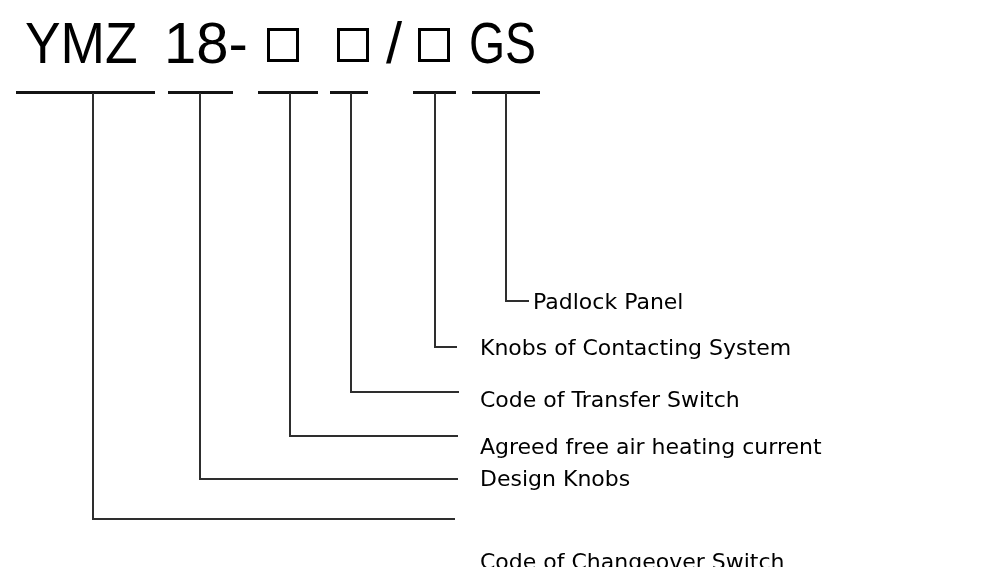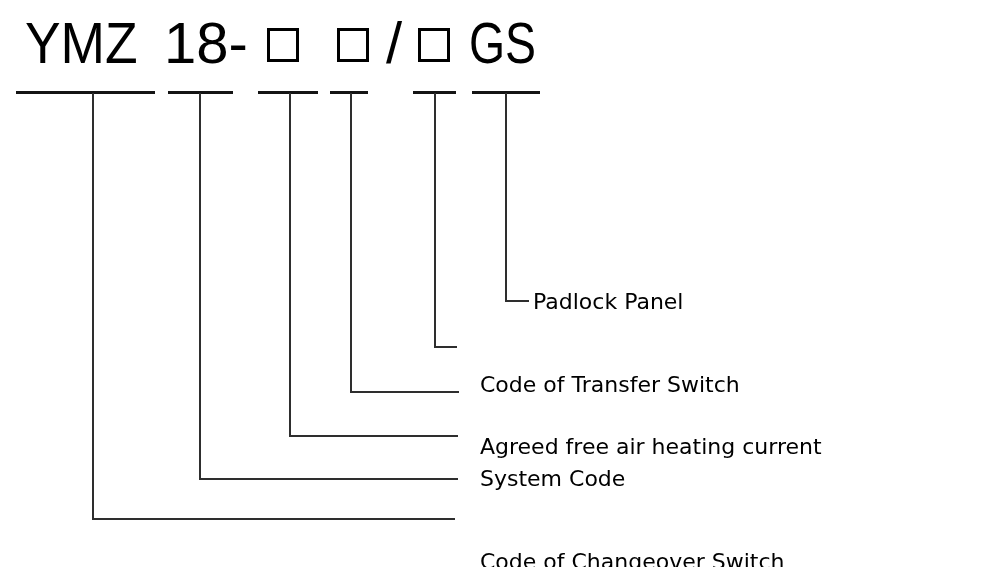--- a/index.html
+++ b/index.html
@@ -71,21 +71,21 @@
   .lbl{
     position:absolute;
     left:480px;
     font-size:22px;
     line-height:32px;
     white-space:nowrap;
     color:var(--text);
   }
   .l-padlock{left:533px;top:286px;}
   .l-knobs{top:332px;}
-  .l-transfer{top:369px;}
+  .l-transfer{top:384px;}
   .l-agreed{top:431px;}
   .l-design{top:463px;}
   .l-changeover{top:504px;margin-top:42px;}
 </style>
 </head>
 <body>
 
 <div class="stage">
 
   <div class="title-part t-series">YMZ</div>
@@ -104,18 +104,19 @@
   <div class="useg u6"></div>
 
   <div class="conn c1"></div>
   <div class="conn c2"></div>
   <div class="conn c3"></div>
   <div class="conn c4"></div>
   <div class="conn c5"></div>
   <div class="conn c6"></div>
 
   <div class="lbl l-padlock">Padlock Panel</div>
+  <div class="lbl l-knobs">Knobs of Contacting System</div>
   <div class="lbl l-transfer">Code of Transfer Switch</div>
   <div class="lbl l-agreed">Agreed free air heating current</div>
-  <div class="lbl l-design">System Code</div>
+  <div class="lbl l-design">Design Knobs</div>
   <div class="lbl l-changeover">Code of Changeover Switch</div>
 
 </div>
 
 </body></html>

